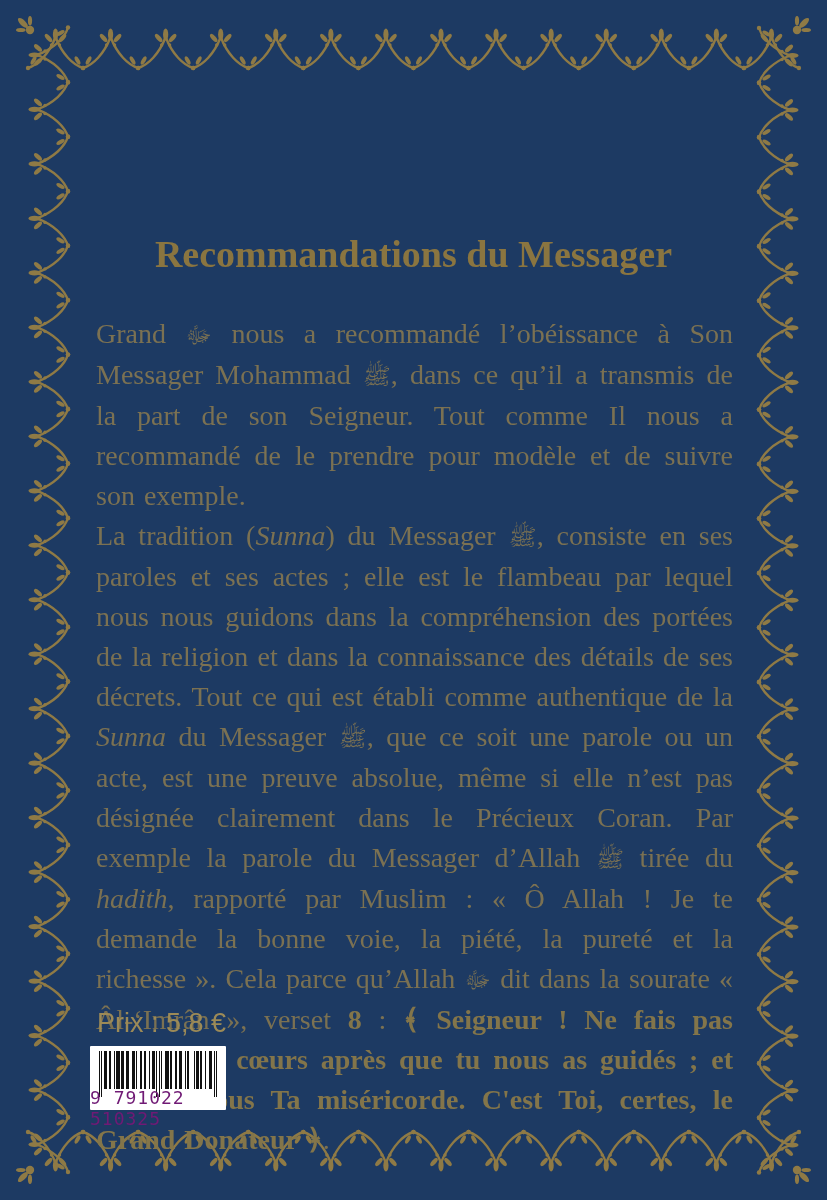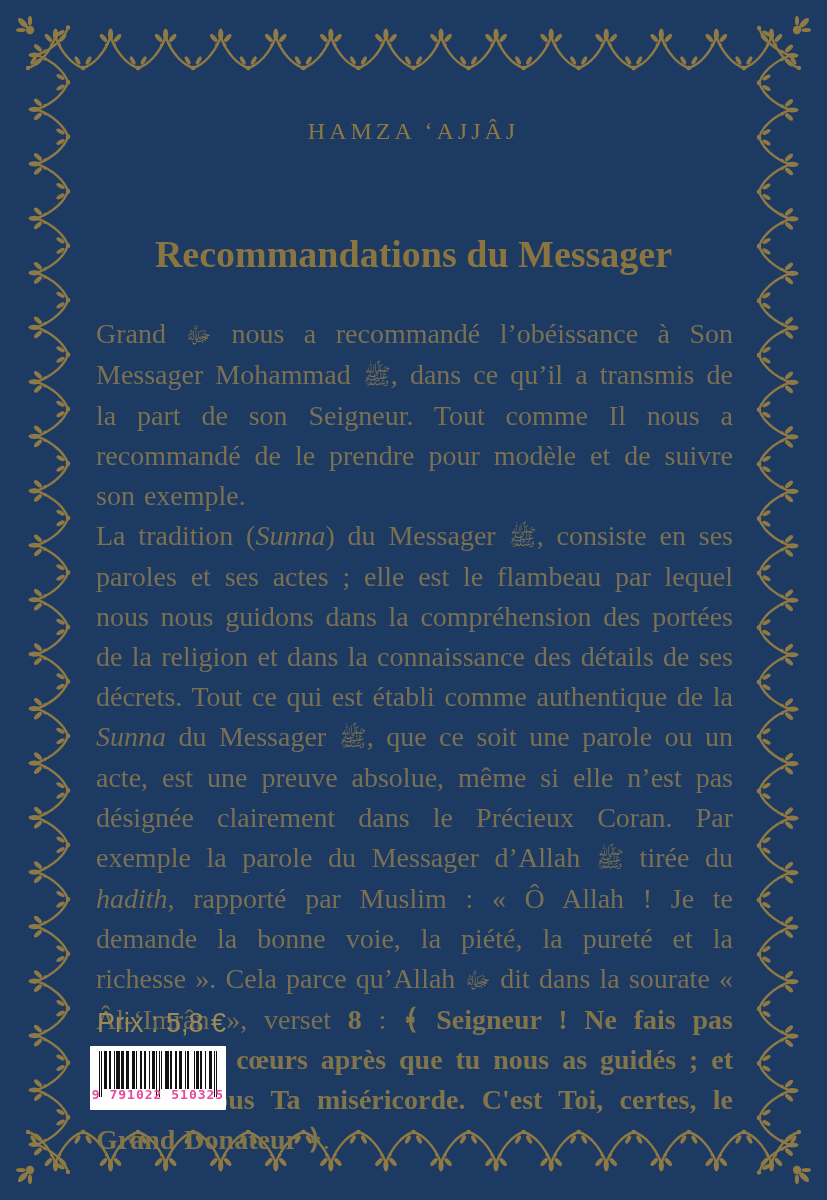--- a/index.html
+++ b/index.html
@@ -46,21 +46,21 @@
     background:#ffffff;border-radius:1px;
     display:flex;flex-direction:column;align-items:center;
     padding-top:5px;box-sizing:border-box;
   }
   .bars{display:flex;align-items:flex-start;height:46px;}
   .bars span{display:block;width:1.25px;}
   .bars .m1{background:#111111;}
   .bars .m0{background:#ffffff;}
   .bc-digits{
     margin-top:-10px;background:transparent;
-    color:#ec4899;font-size:13px;font-weight:700;letter-spacing:1px;
+    color:#701a75;font-size:18px;font-weight:400;letter-spacing:1px;
     font-family:"DejaVu Sans Mono",monospace;
   }
   .website{
     position:absolute;left:470px;top:1082px;width:300px;
     text-align:center;color:#93804d;
     font-size:20px;font-weight:700;letter-spacing:3.5px;
     font-family:"Liberation Sans",sans-serif;
   }
 </style>
 </head>
@@ -166,21 +166,20 @@
         <use href="#btile" x="980.57"></use>
         <use href="#btile" x="1035.05"></use>
         <use href="#btile" x="1089.52"></use>
       </g>
     <use href="#bcorner" transform="translate(30,30) rotate(-45)"></use>
     <use href="#bcorner" transform="translate(797,30) rotate(45)"></use>
     <use href="#bcorner" transform="translate(30,1170) rotate(-135)"></use>
     <use href="#bcorner" transform="translate(797,1170) rotate(135)"></use>
   </svg>
 
-  <div class="author">HAMZA ‘AJJÂJ</div>
 
 
   <h2 class="title-fr">Recommandations du Messager</h2>
 
   <div class="body-text" id="body-text">
       <p><span>Grand</span><span class="sym"> ﷻ </span><span>nous a recommandé l’obéissance à Son Messager Mohammad</span><span class="sym"> ﷺ</span><span>, dans ce qu’il a transmis de la part de son Seigneur. Tout comme Il nous a recommandé de le prendre pour modèle et de suivre son exemple.</span></p>
       <p><span>La tradition (</span><span class="i">Sunna</span><span>) du Messager</span><span class="sym"> ﷺ</span><span>, consiste en ses paroles et ses actes ; elle est le flambeau par lequel nous nous guidons dans la compréhension des portées de la religion et dans la connaissance des détails de ses décrets. Tout ce qui est établi comme authentique de la </span><span class="i">Sunna</span><span> du Messager</span><span class="sym"> ﷺ</span><span>, que ce soit une parole ou un acte, est une preuve absolue, même si elle n’est pas désignée clairement dans le Précieux Coran. Par exemple la parole du Messager d’Allah</span><span class="sym"> ﷺ</span><span> tirée du </span><span class="i">hadith</span><span>, rapporté par Muslim : « Ô Allah ! Je te demande la bonne voie, la piété, la pureté et la richesse ». Cela parce qu’Allah</span><span class="sym"> ﷻ </span><span> dit dans la sourate « Âl-‘Imrân », verset </span><span class="b">8</span><span> : </span><span class="b">﴾ Seigneur ! Ne fais pas dévier nos cœurs après que tu nous as guidés ; et accorde-nous Ta miséricorde. C'est Toi, certes, le Grand Donateur ﴿</span><span>.</span></p>
     </div>
 
   <div class="price">Prix : 5,8 €</div>

